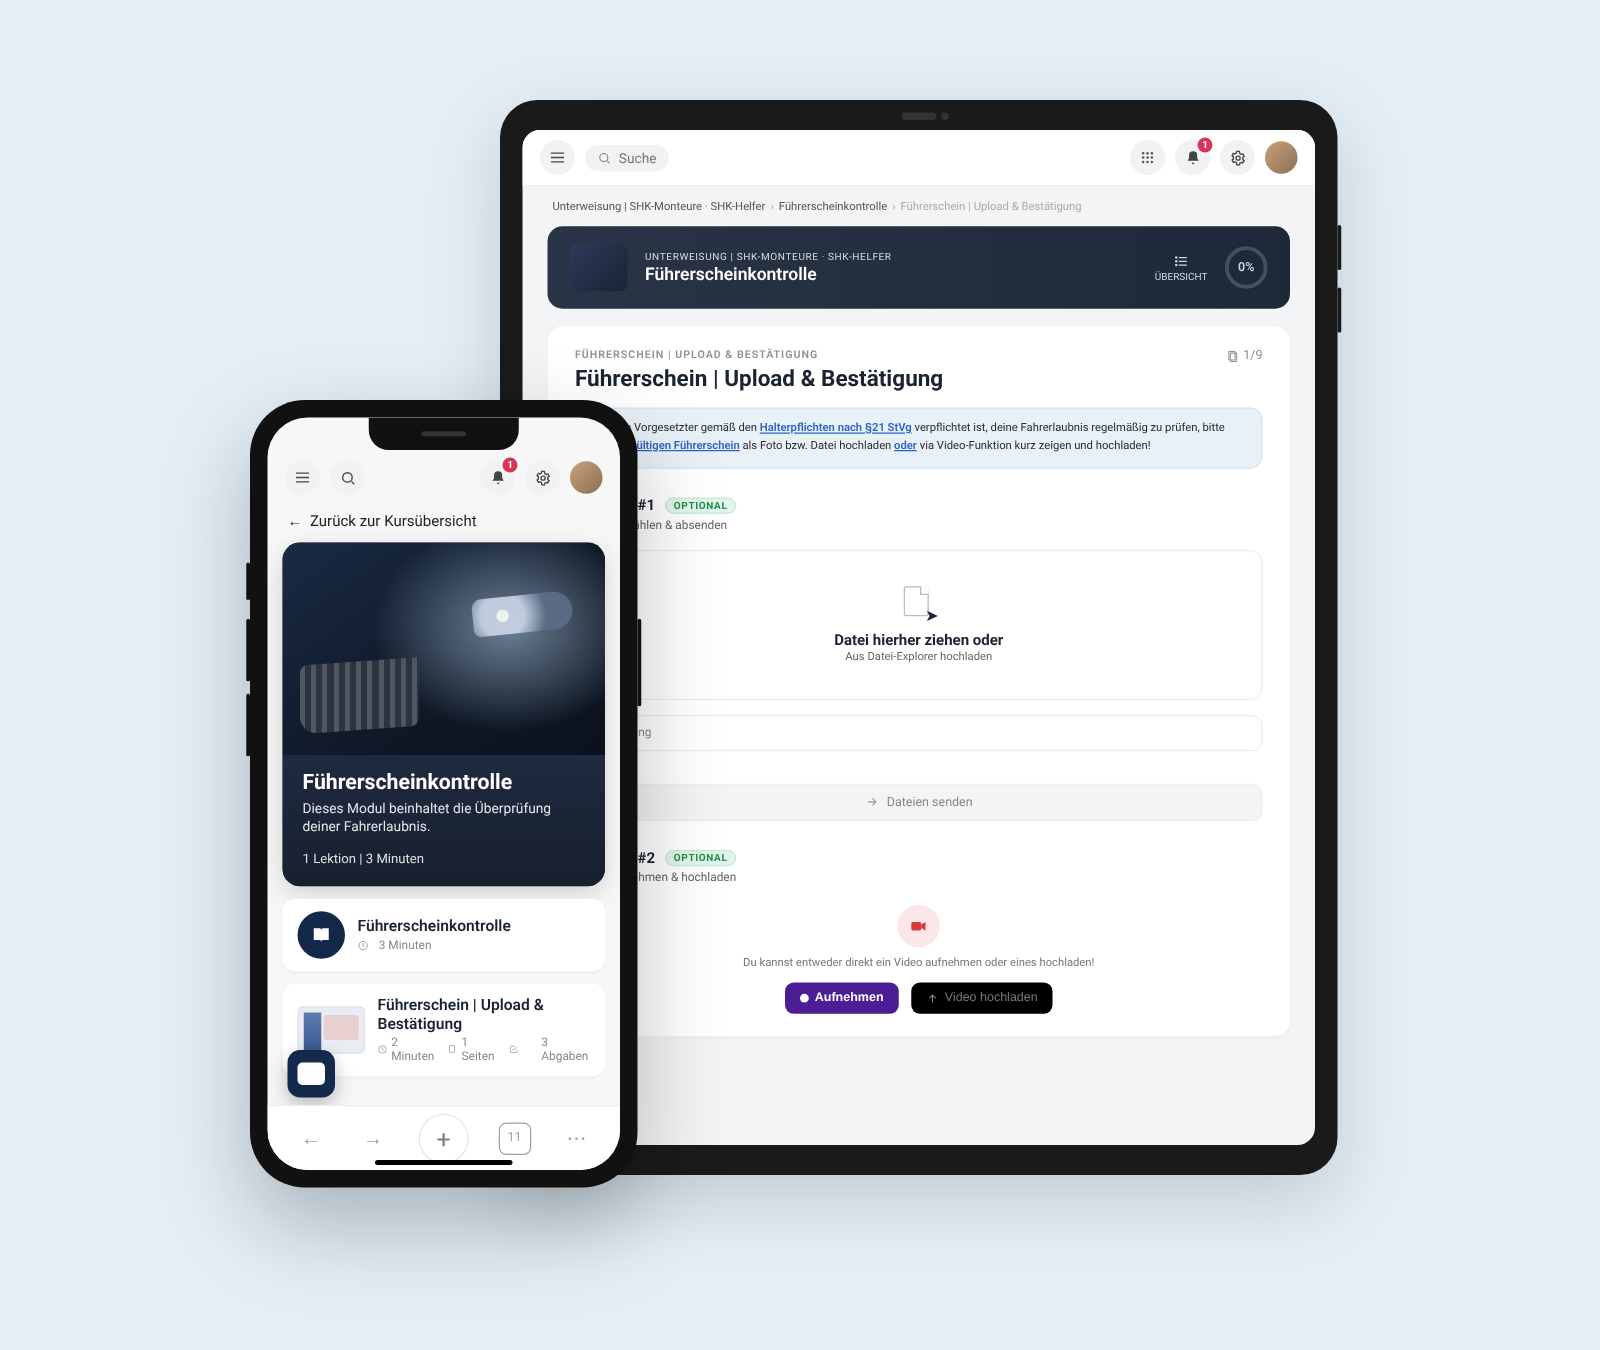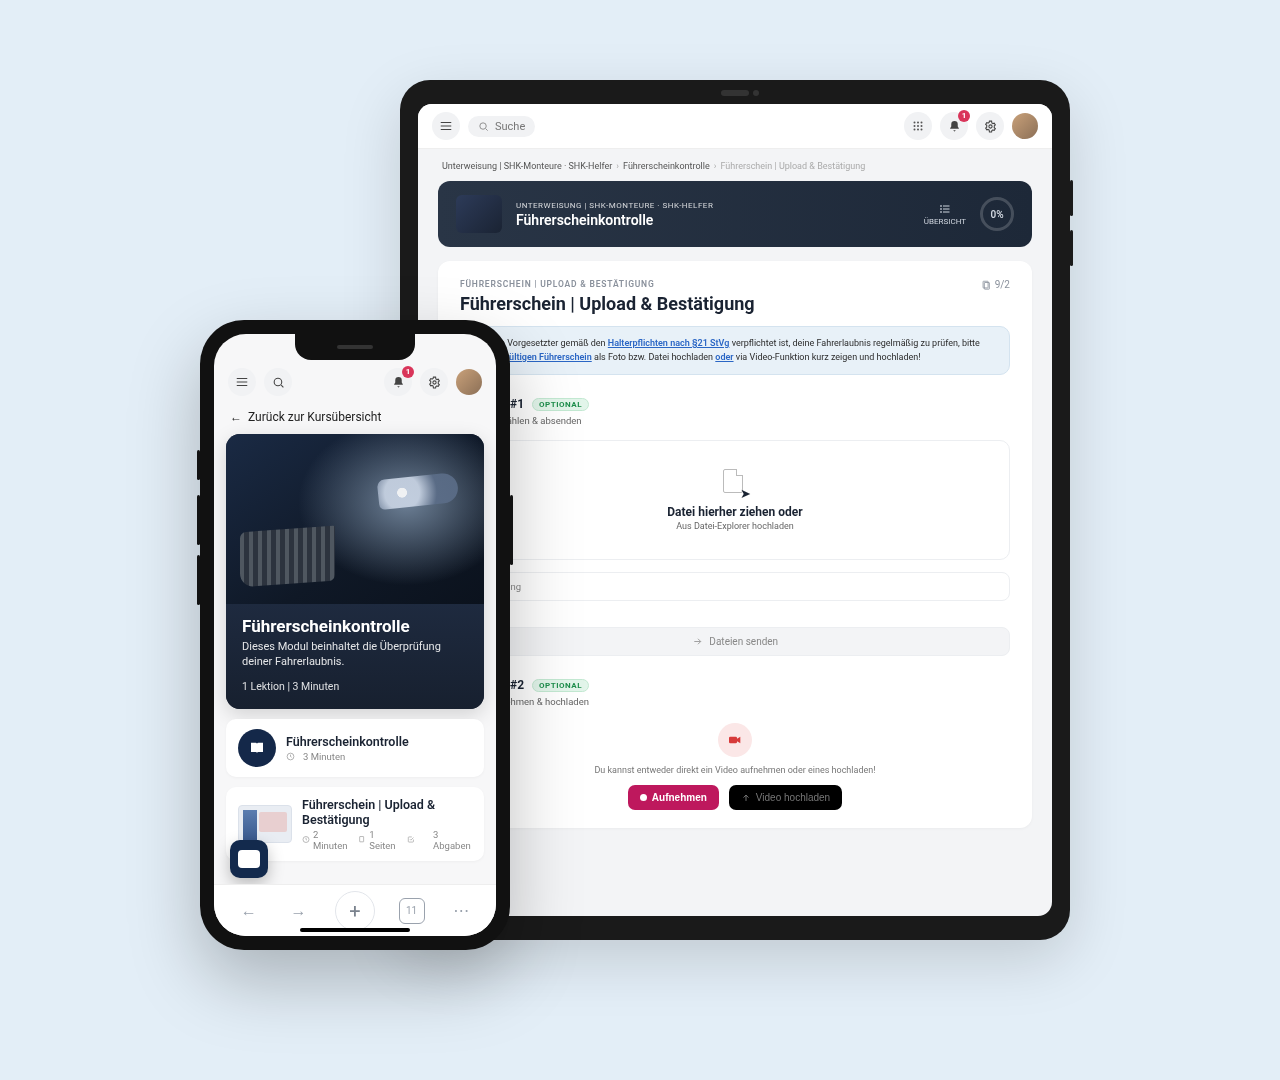--- a/index.html
+++ b/index.html
@@ -156,21 +156,21 @@
     display:flex; align-items:center; justify-content:center; margin:0 auto 8px;
     color:#d73a3a; font-size:15px;
   }
   .vz-title { font-size:12px; font-weight:700; }
   .vz-sub { font-size:9px; color:#777; margin-top:2px; }
   .vz-btns { display:flex; gap:10px; justify-content:center; margin-top:10px; }
   .btn {
     font-size:10px; padding:7px 12px; border-radius:7px;
     display:inline-flex; align-items:center; gap:5px; border:none;
   }
-  .btn.red { background:#be185d; color:#fff; font-weight:600; }
+  .btn.red { background:#4c1d95; color:#fff; font-weight:600; }
   .btn.red::before { content:""; width:7px; height:7px; background:#fff; border-radius:50%; }
   .btn.grey { background:#000000; color:#777; }
 
   
   .phone-frame {
     position: absolute;
     top: 320px; left: 200px;
     width: 310px; height: 630px;
     background:#111; border-radius:44px;
     padding:14px; box-shadow:0 30px 70px rgba(0,0,0,.25);
@@ -362,21 +362,21 @@
           </div>
         </div>
       </div>
 
       <div class="card rel">
         <div class="card-meta">
           <svg width="10" height="10" viewBox="0 0 24 24" fill="none" stroke="#8a919c" stroke-width="2">
               <rect x="5" y="3" width="12" height="16" rx="1"></rect>
               <rect x="8" y="6" width="12" height="16" rx="1"></rect>
             </svg>
-          <span>9/2</span>
+          <span>1/9</span>
         </div>
         <div class="card-eyebrow">FÜHRERSCHEIN | UPLOAD &amp; BESTÄTIGUNG</div>
         <div class="card-title">Führerschein | Upload &amp; Bestätigung</div>
 
         <div class="callout">
           <span>Da dein Vorgesetzter gemäß den </span>
           <a>Halterpflichten nach §21 StVg</a>
           <span> verpflichtet ist, deine Fahrerlaubnis regelmäßig zu prüfen, bitte deinen </span>
           <a>gültigen Führerschein</a>
           <span> als Foto bzw. Datei hochladen </span>

